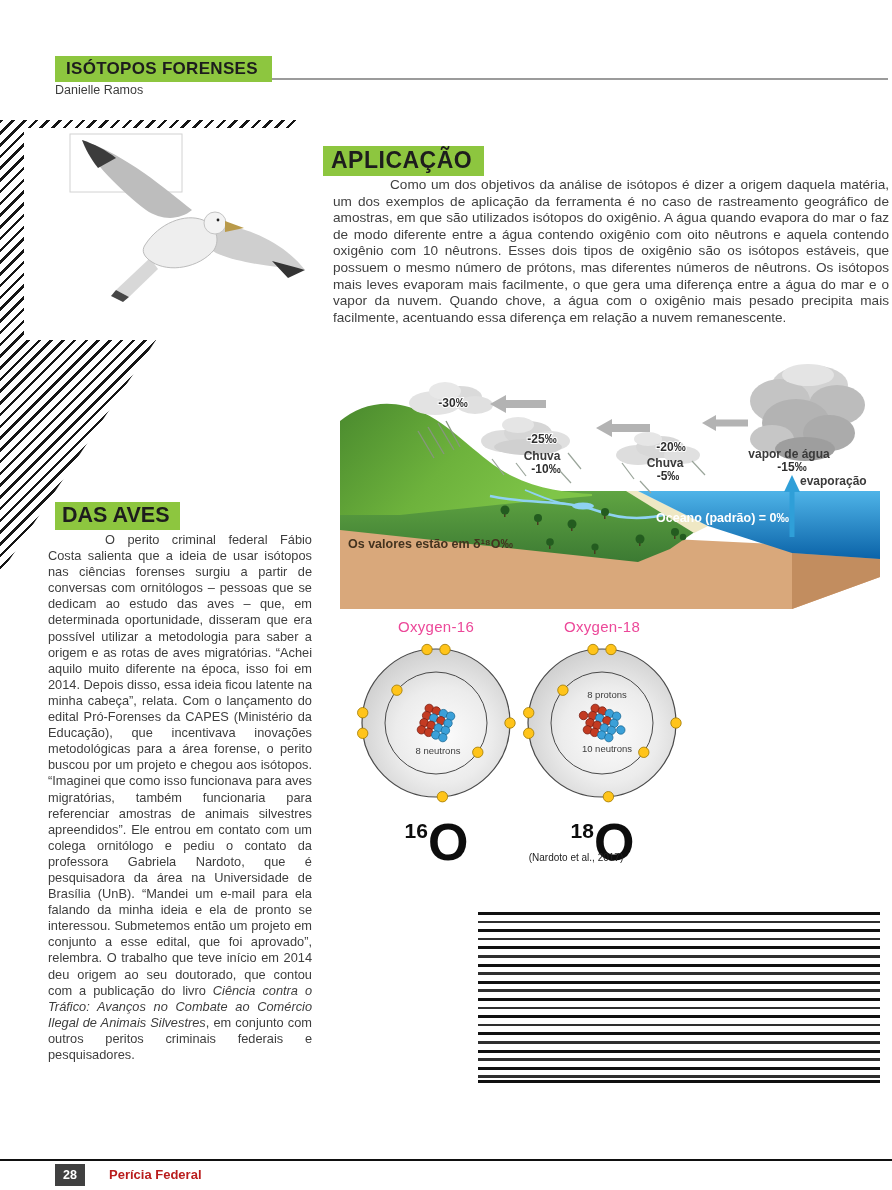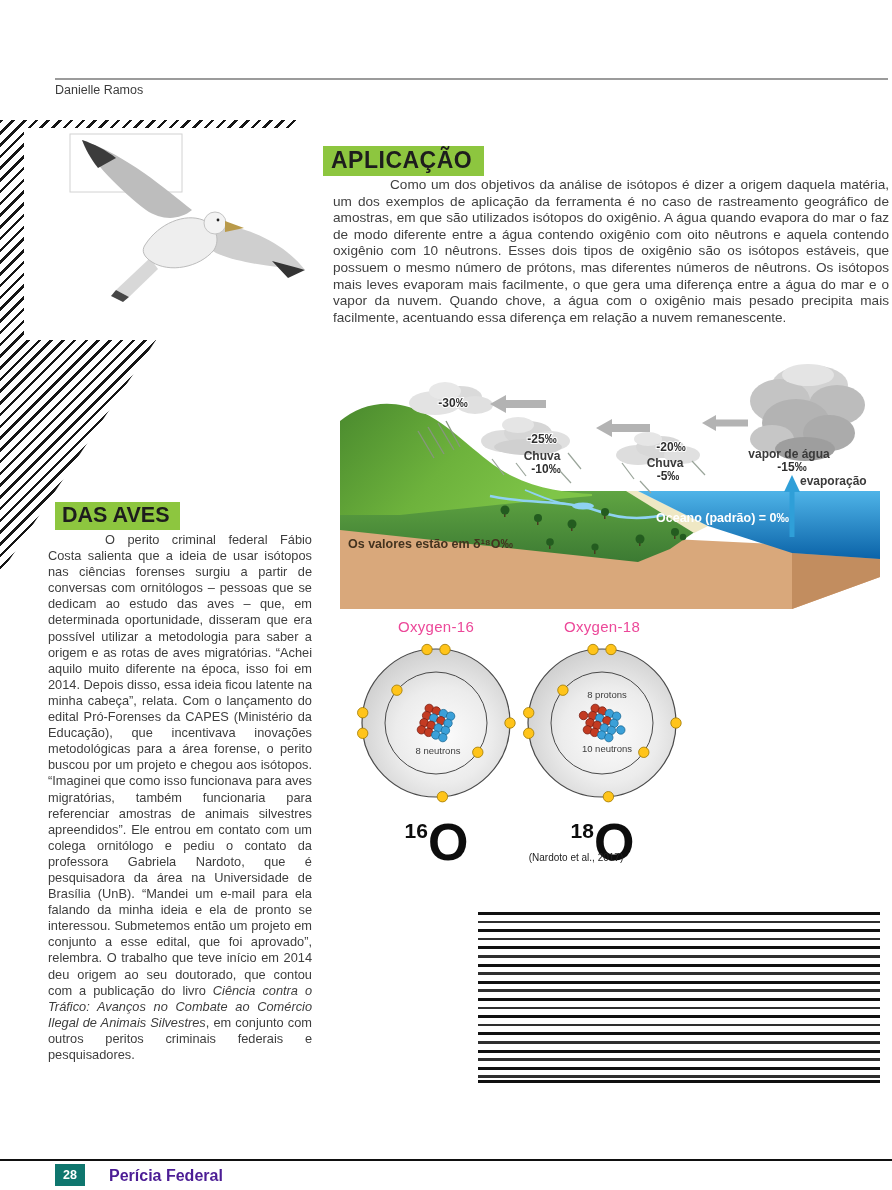--- a/index.html
+++ b/index.html
@@ -44,36 +44,37 @@
       line-height:16.1px;text-align:justify;text-indent:57px;color:#3e3e3e;z-index:1;}
   .left-col em{font-style:italic;}
 
   
   .barcode{left:478px;top:912px;width:402px;height:168px;
      background:repeating-linear-gradient(to bottom,#101010 0 3px,#ffffff 3px 8.6px,#2e2e2e 8.6px 11.2px,#ffffff 11.2px 17.2px);
      border-bottom:3px solid #101010;}
 
   
   .footer-rule{left:0;top:1159px;width:892px;height:2px;background:#111;}
-  .page-num{left:55px;top:1164px;width:30px;height:22px;background:#0f766e;color:#fff;font-size:12.5px;
+  .page-num{left:55px;top:1164px;width:30px;height:22px;background:#404040;color:#fff;font-size:12.5px;
      font-weight:bold;display:flex;align-items:center;justify-content:center;}
-  .pub-name{left:94px;top:1167px;font-size:16px;font-weight:bold;color:#4c1d95;padding-left:15px;}
+  .pub-name{left:94px;top:1167px;font-size:13px;font-weight:bold;color:#b91c1c;padding-left:15px;}
 
   svg text{font-family:"Liberation Sans",sans-serif;}
   .dlabel{font-size:12px;font-weight:bold;fill:#2e2e2e;paint-order:stroke;stroke:#ffffff;stroke-width:2px;}
   .dlabel2{font-size:12px;font-weight:bold;fill:#3a3a3a;}
   .ocean-label{font-size:12.5px;font-weight:bold;fill:#ffffff;}
   .diag-caption{font-size:12.5px;font-weight:bold;fill:#43331f;}
   .atom-label{font-size:9.5px;fill:#3c3c3c;}
 </style>
 </head>
 <body>
 
 <div class="page">
 
+  <div class="abs green-box section-box">ISÓTOPOS FORENSES</div>
   <div class="abs header-rule"></div>
   <div class="abs author">Danielle Ramos</div>
 
   <div class="abs art">
     <div class="stripes"></div>
     <div class="photo">
       <svg width="284" height="212" viewBox="0 0 284 212">
         <rect x="46" y="6" width="112" height="58" fill="none" stroke="#d2d2d2" stroke-width="1"></rect>
 
         <path d="M168,82 C140,60 104,28 58,12 C68,34 96,62 122,82 C138,93 156,92 168,82 Z" fill="#bdbdbd"></path>

